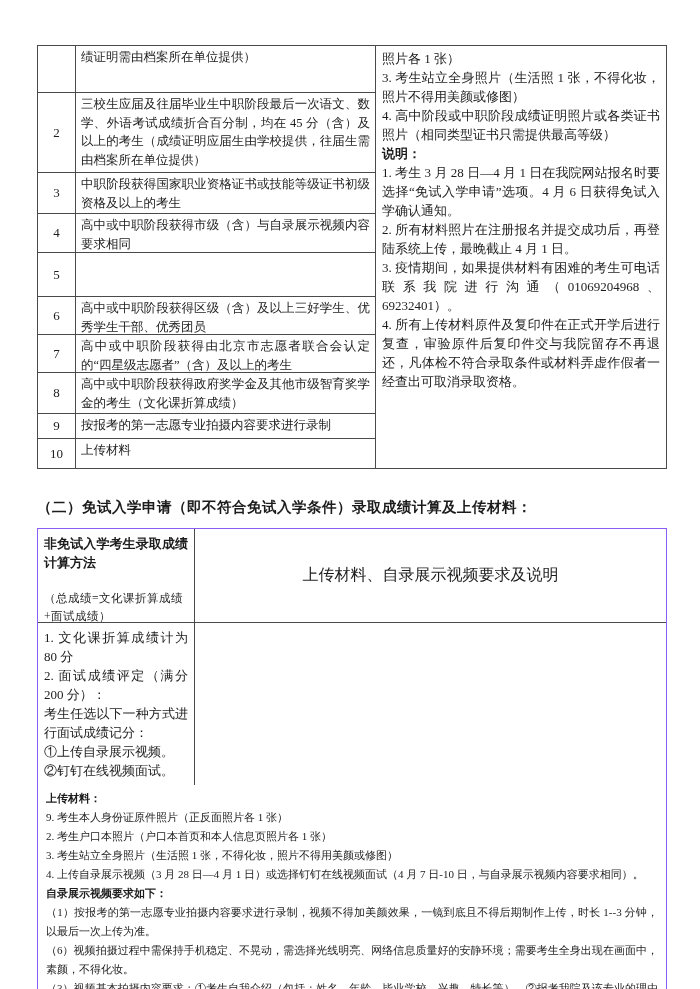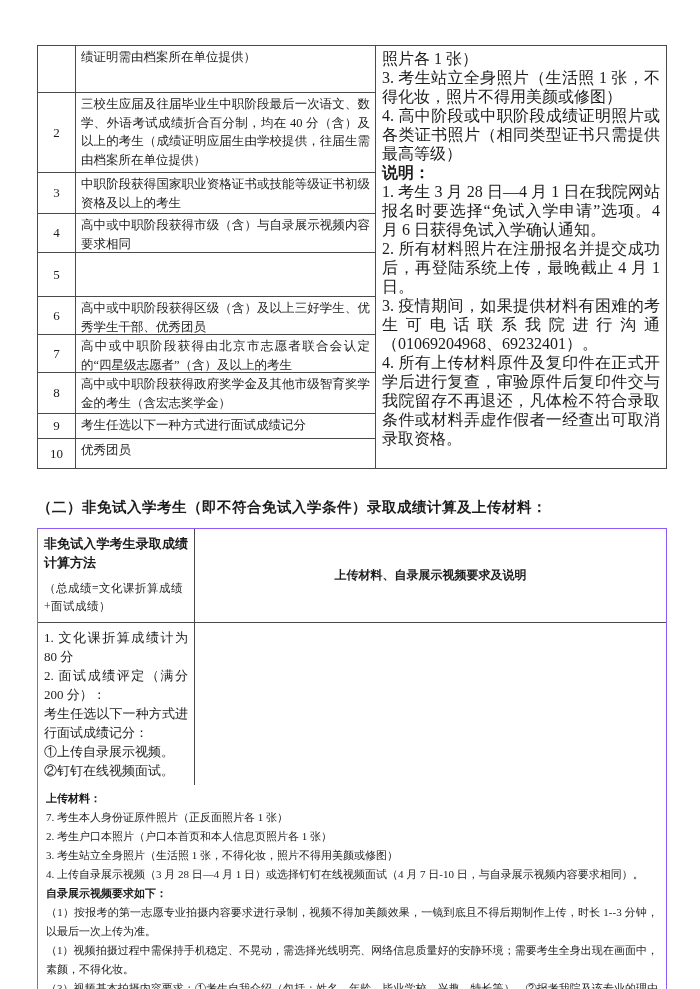--- a/index.html
+++ b/index.html
@@ -14,34 +14,34 @@
 
   
   .table1{display:flex;border:1px solid #4a4a4a;width:630px;box-sizing:border-box;}
   .t1-left{width:338px;border-right:1px solid #4a4a4a;box-sizing:border-box;}
   .t1-row{display:flex;border-bottom:1px solid #4a4a4a;box-sizing:border-box;}
   .t1-row:last-child{border-bottom:none;}
   .t1-num{width:38px;min-width:38px;border-right:1px solid #4a4a4a;display:flex;align-items:center;justify-content:center;font-size:13px;box-sizing:border-box;}
   .t1-desc{flex:1;padding:2px 5px;font-size:12.5px;line-height:18.5px;text-align:justify;box-sizing:border-box;}
   .r1{height:47px;} .r2{height:80px;} .r3{height:41px;} .r4{height:39px;} .r5{height:44px;}
   .r6{height:38px;} .r7{height:38px;} .r8{height:41px;} .r9{height:25px;} .r10{height:29px;}
-  .t1-notes{flex:1;padding:3px 6px;font-size:16px;line-height:19px;box-sizing:border-box;}
+  .t1-notes{flex:1;padding:3px 6px;font-size:13px;line-height:19px;box-sizing:border-box;}
   .t1-notes p{margin:0;text-align:justify;}
   .bold{font-weight:bold;}
 
   
   .heading{margin-top:29px;margin-bottom:11px;font-weight:bold;font-size:14.5px;letter-spacing:0.5px;}
 
   
   .table2{border:1px solid #8b5cf6;width:630px;box-sizing:border-box;}
   .t2-header{display:flex;border-bottom:1px solid #4a4a4a;height:94px;box-sizing:border-box;}
   .t2-h-left{width:157px;min-width:157px;border-right:1px solid #4a4a4a;padding:5px 6px;box-sizing:border-box;}
   .t2-h-title{font-weight:bold;font-size:13px;line-height:19px;text-align:justify;}
-  .t2-h-sub{font-size:11.5px;line-height:18px;letter-spacing:0.5px;margin-top:7px;}
-  .t2-h-right{flex:1;display:flex;align-items:center;justify-content:center;font-weight:bold;font-size:12px;box-sizing:border-box;text-align:center;}
+  .t2-h-sub{font-size:11.5px;line-height:18px;letter-spacing:0.5px;margin-top:17px;}
+  .t2-h-right{flex:1;display:flex;align-items:center;justify-content:center;font-weight:normal;font-size:16px;box-sizing:border-box;text-align:center;}
   .t2-body{display:flex;min-height:284px;box-sizing:border-box;flex-direction:column;}
   .t2-b-left{width:157px;min-width:157px;border-right:1px solid #4a4a4a;padding:5px 6px;font-size:13px;line-height:19px;box-sizing:border-box;}
   .t2-b-left p{margin:0;text-align:justify;}
   .t2-b-right{flex:1;padding:4px 8px;font-size:11px;line-height:19px;box-sizing:border-box;}
   .t2-b-right p{margin:0;text-align:justify;}
   .gap-above{margin-top:19px;}
 </style>
 </head>
 <body>
 
@@ -49,21 +49,21 @@
   <div class="content">
 
     <div class="table1">
       <div class="t1-left">
         <div class="t1-row r1">
           <div class="t1-num"></div>
           <div class="t1-desc">绩证明需由档案所在单位提供）</div>
         </div>
         <div class="t1-row r2">
           <div class="t1-num">2</div>
-          <div class="t1-desc">三校生应届及往届毕业生中职阶段最后一次语文、数学、外语考试成绩折合百分制，均在 40 分（含）及以上的考生（成绩证明应届生由学校提供，往届生需由档案所在单位提供）</div>
+          <div class="t1-desc">三校生应届及往届毕业生中职阶段最后一次语文、数学、外语考试成绩折合百分制，均在 45 分（含）及以上的考生（成绩证明应届生由学校提供，往届生需由档案所在单位提供）</div>
         </div>
         <div class="t1-row r3">
           <div class="t1-num">3</div>
           <div class="t1-desc">中职阶段获得国家职业资格证书或技能等级证书初级资格及以上的考生</div>
         </div>
         <div class="t1-row r4">
           <div class="t1-num">4</div>
           <div class="t1-desc">高中或中职阶段获得市级（含）与自录展示视频内容要求相同</div>
         </div>
         <div class="t1-row r5">
@@ -72,70 +72,70 @@
         <div class="t1-row r6">
           <div class="t1-num">6</div>
           <div class="t1-desc">高中或中职阶段获得区级（含）及以上三好学生、优秀学生干部、优秀团员</div>
         </div>
         <div class="t1-row r7">
           <div class="t1-num">7</div>
           <div class="t1-desc">高中或中职阶段获得由北京市志愿者联合会认定的“四星级志愿者”（含）及以上的考生</div>
         </div>
         <div class="t1-row r8">
           <div class="t1-num">8</div>
-          <div class="t1-desc">高中或中职阶段获得政府奖学金及其他市级智育奖学金的考生（含宏志奖学金）</div>
+          <div class="t1-desc">高中或中职阶段获得政府奖学金及其他市级智育奖学金的考生（文化课折算成绩）</div>
         </div>
         <div class="t1-row r9">
           <div class="t1-num">9</div>
-          <div class="t1-desc">考生任选以下一种方式进行面试成绩记分</div>
+          <div class="t1-desc">按报考的第一志愿专业拍摄内容要求进行录制</div>
         </div>
         <div class="t1-row r10">
           <div class="t1-num">10</div>
-          <div class="t1-desc">优秀团员</div>
+          <div class="t1-desc">上传材料</div>
         </div>
       </div>
       <div class="t1-notes">
         <p>照片各 1 张）</p>
         <p>3. 考生站立全身照片（生活照 1 张，不得化妆，照片不得用美颜或修图）</p>
         <p>4. 高中阶段或中职阶段成绩证明照片或各类证书照片（相同类型证书只需提供最高等级）</p>
         <p class="bold">说明：</p>
         <p>1. 考生 3 月 28 日—4 月 1 日在我院网站报名时要选择“免试入学申请”选项。4 月 6 日获得免试入学确认通知。</p>
         <p>2. 所有材料照片在注册报名并提交成功后，再登陆系统上传，最晚截止 4 月 1 日。</p>
         <p>3. 疫情期间，如果提供材料有困难的考生可电话联系我院进行沟通（01069204968、69232401）。</p>
         <p>4. 所有上传材料原件及复印件在正式开学后进行复查，审验原件后复印件交与我院留存不再退还，凡体检不符合录取条件或材料弄虚作假者一经查出可取消录取资格。</p>
       </div>
     </div>
 
-    <div class="heading">（二）非免试入学考生（即不符合免试入学条件）录取成绩计算及上传材料：</div>
+    <div class="heading">（二）免试入学申请（即不符合免试入学条件）录取成绩计算及上传材料：</div>
 
     <div class="table2">
       <div class="t2-header">
         <div class="t2-h-left">
           <div class="t2-h-title">非免试入学考生录取成绩计算方法</div>
           <div class="t2-h-sub">（总成绩=文化课折算成绩+面试成绩）</div>
         </div>
         <div class="t2-h-right">上传材料、自录展示视频要求及说明</div>
       </div>
       <div class="t2-body">
         <div class="t2-b-left">
           <p>1. 文化课折算成绩计为 80 分</p>
           <p>2. 面试成绩评定（满分 200 分）：</p>
           <p>考生任选以下一种方式进行面试成绩记分：</p>
           <p>①上传自录展示视频。</p>
           <p>②钉钉在线视频面试。</p>
         </div>
         <div class="t2-b-right">
           <p class="bold">上传材料：</p>
-          <p>7. 考生本人身份证原件照片（正反面照片各 1 张）</p>
+          <p>9. 考生本人身份证原件照片（正反面照片各 1 张）</p>
           <p>2. 考生户口本照片（户口本首页和本人信息页照片各 1 张）</p>
           <p>3. 考生站立全身照片（生活照 1 张，不得化妆，照片不得用美颜或修图）</p>
           <p>4. 上传自录展示视频（3 月 28 日—4 月 1 日）或选择钉钉在线视频面试（4 月 7 日-10 日，与自录展示视频内容要求相同）。</p>
           <p class="bold gap-above">自录展示视频要求如下：</p>
           <p>（1）按报考的第一志愿专业拍摄内容要求进行录制，视频不得加美颜效果，一镜到底且不得后期制作上传，时长 1--3 分钟，以最后一次上传为准。</p>
-          <p>（1）视频拍摄过程中需保持手机稳定、不晃动，需选择光线明亮、网络信息质量好的安静环境；需要考生全身出现在画面中，素颜，不得化妆。</p>
+          <p>（6）视频拍摄过程中需保持手机稳定、不晃动，需选择光线明亮、网络信息质量好的安静环境；需要考生全身出现在画面中，素颜，不得化妆。</p>
           <p>（3）视频基本拍摄内容要求：①考生自我介绍（包括：姓名、年龄、毕业学校、兴趣、特长等）、②报考我院及该专业的理由（对我院及报考专业的了解情况）、③个人特长展示（包括朗诵、书法、绘画、舞蹈、体育技能、手工小制作等）等。</p>
           <p>（4）其中民航运输专业的具体视频拍摄内容要求：</p>
         </div>
       </div>
     </div>
 
   </div>
 </div>
 
 </body></html>

